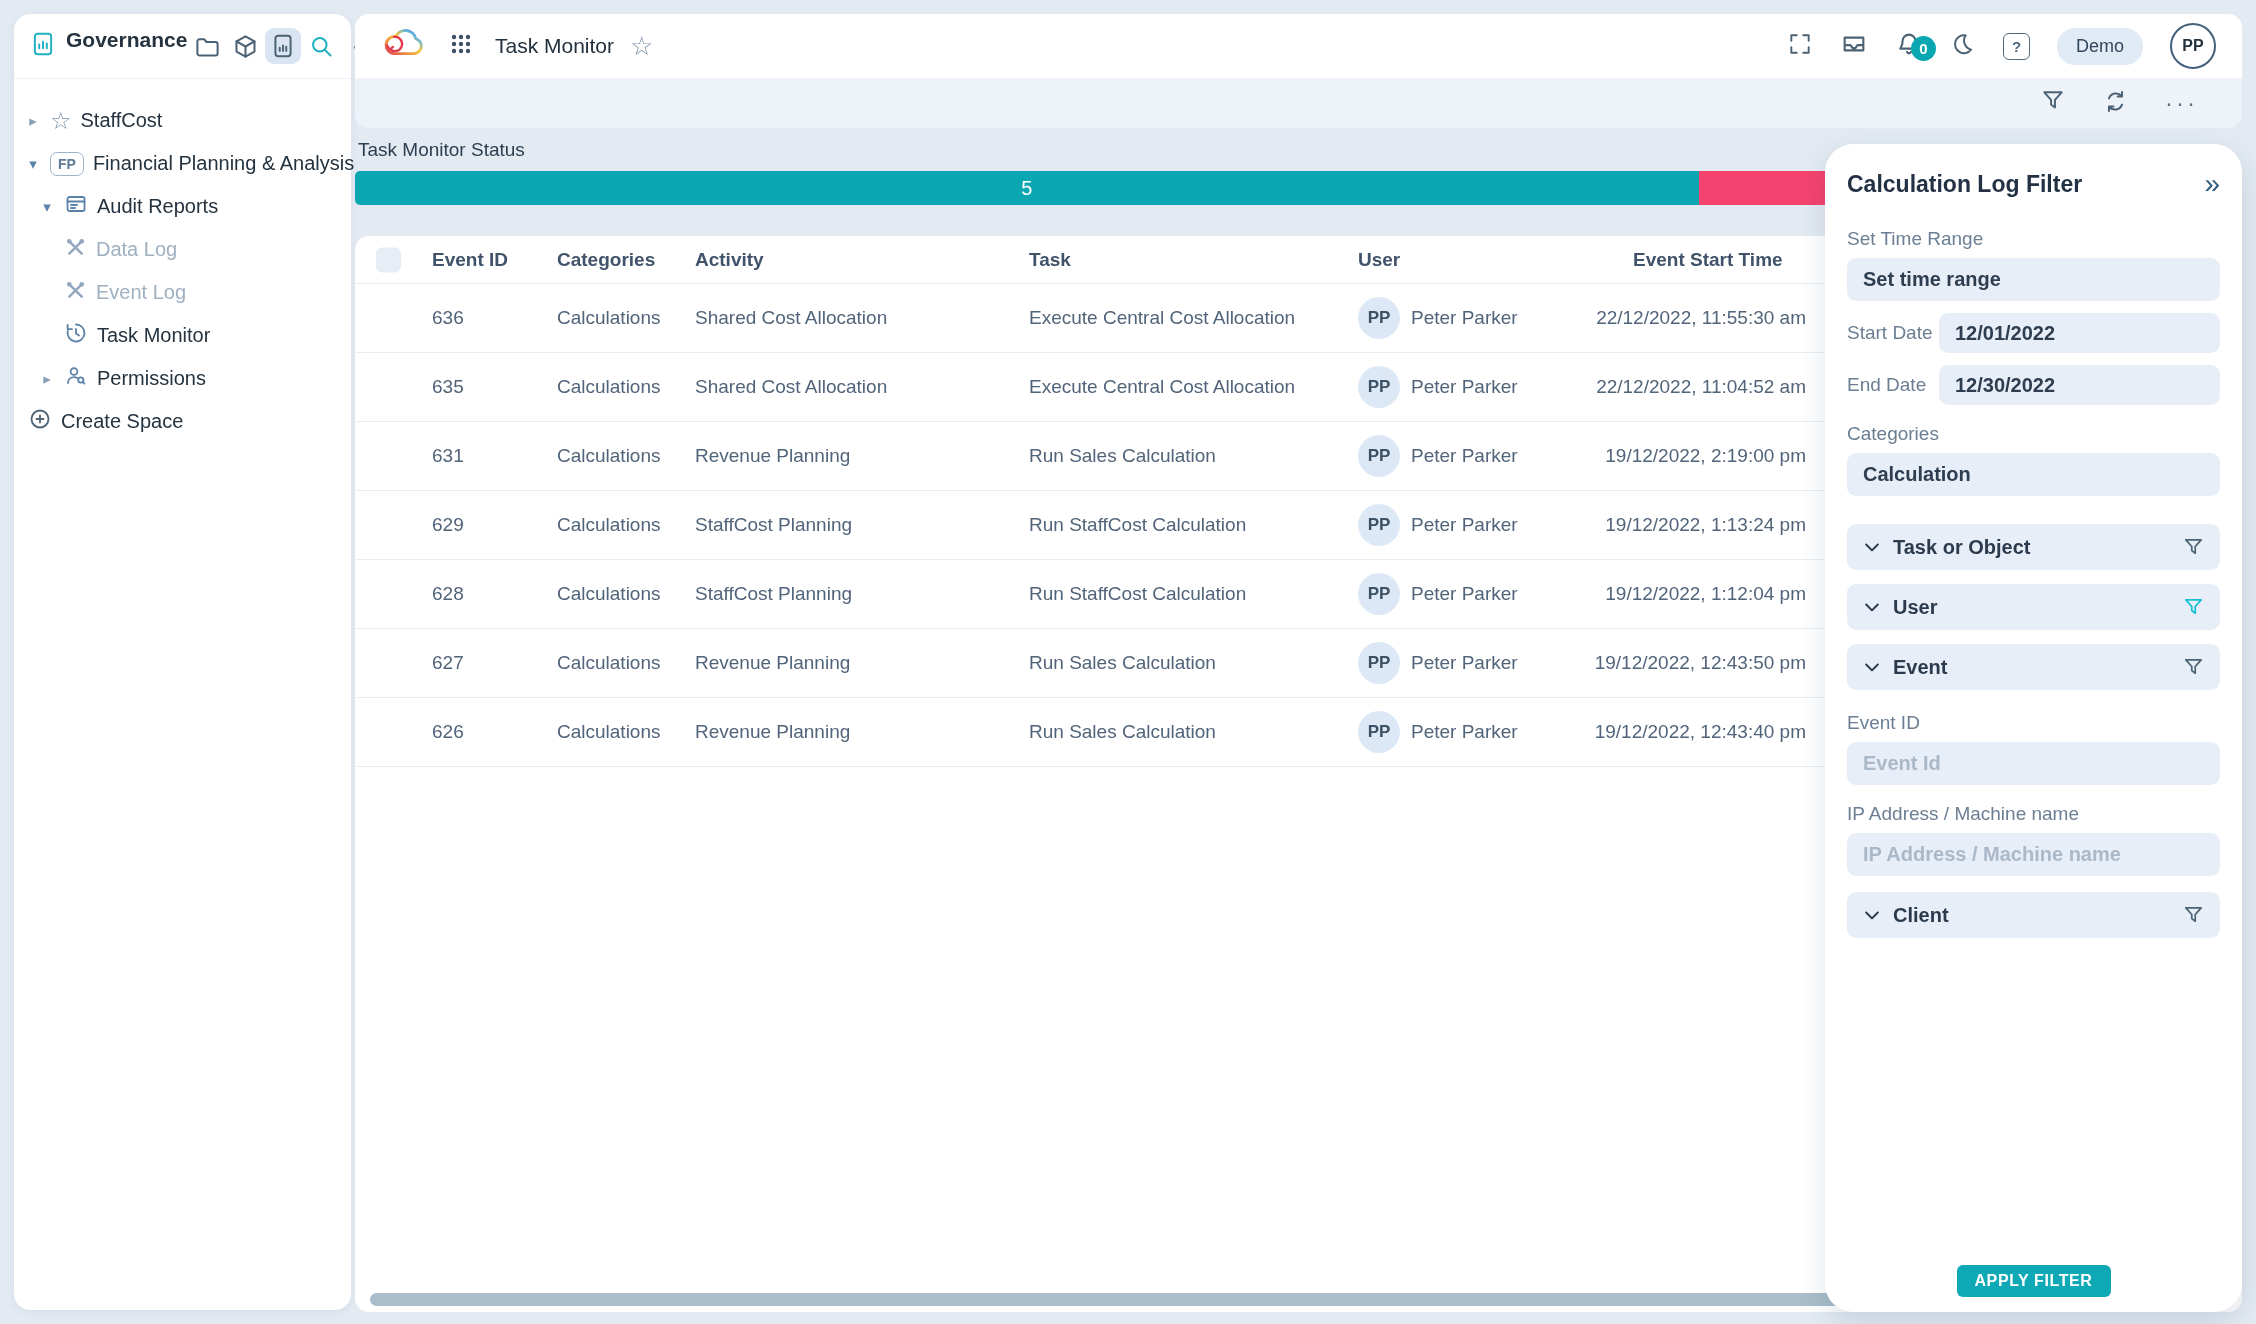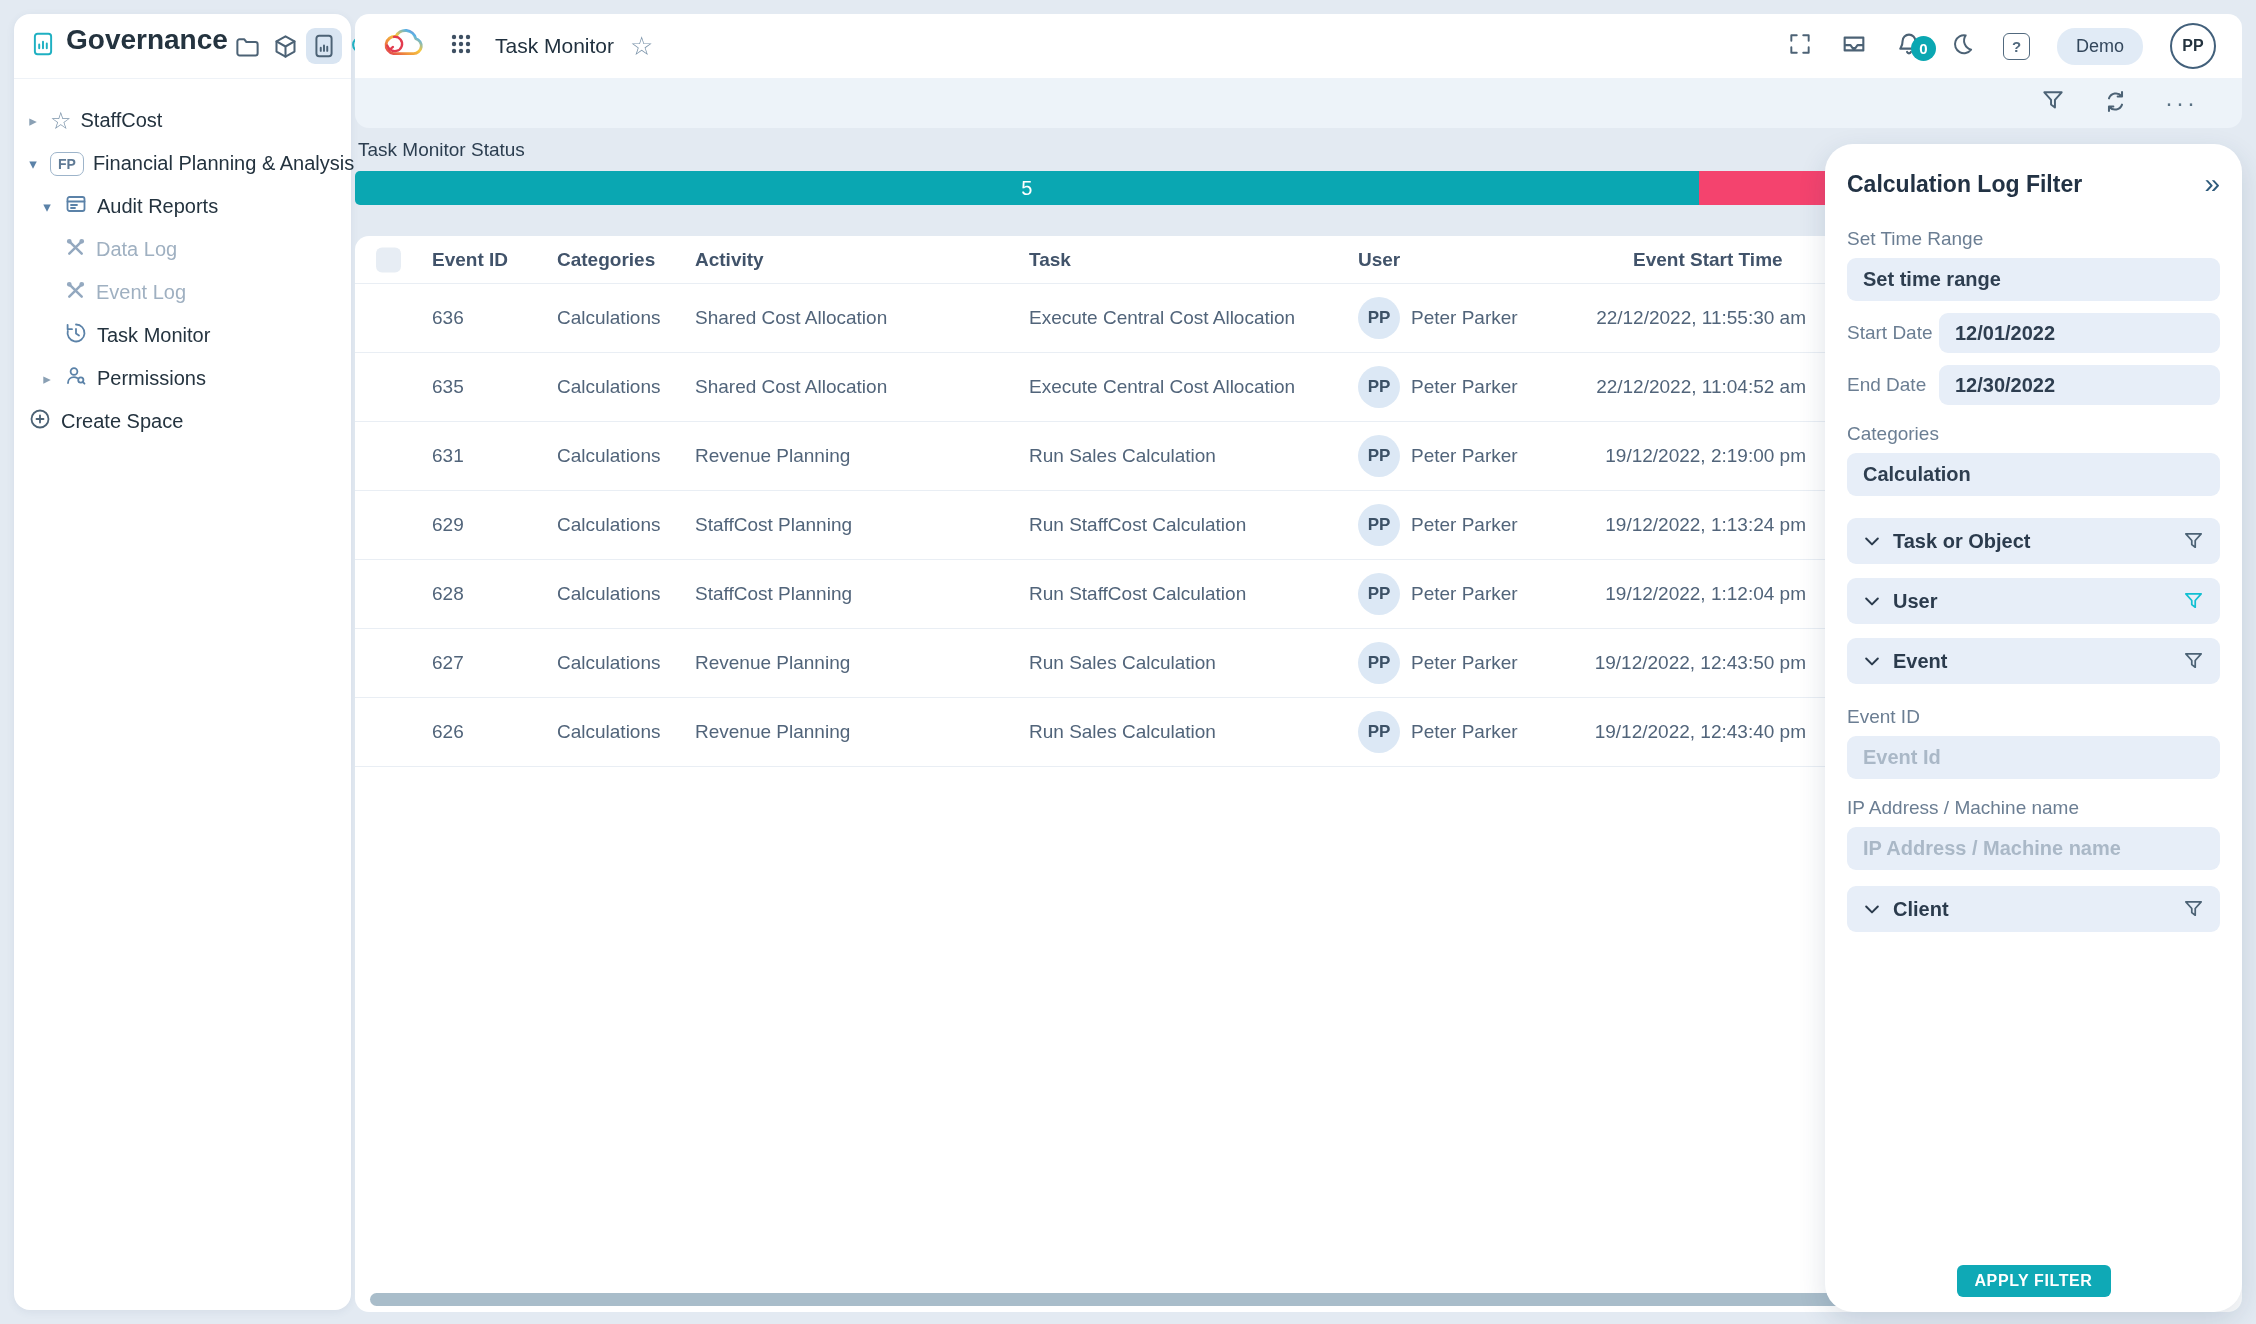--- a/index.html
+++ b/index.html
@@ -1,21 +1,21 @@
 <!DOCTYPE html>
 <html><head>
 <meta charset="utf-8">
 <style>
   html,body{margin:0;padding:0;}
   .page{position:relative;width:2256px;height:1324px;background:#e3eaf2;font-family:"Liberation Sans",sans-serif;overflow:hidden;}
 
   
   .sidebar{position:absolute;left:14px;top:14px;width:337px;height:1296px;background:#fff;border-radius:16px;box-shadow:0 2px 8px rgba(50,80,110,.08);}
   .sb-header{height:64px;display:flex;align-items:center;padding:0 12px 0 16px;border-bottom:1px solid #eef2f7;}
-  .sb-title{font-size:28px;font-weight:700;color:#24333f;margin:0 auto 12px 10px;white-space:nowrap;}
+  .sb-title{font-size:21px;font-weight:700;color:#24333f;margin:0 auto 12px 10px;white-space:nowrap;}
   .sb-ic{width:36px;height:36px;display:flex;align-items:center;justify-content:center;border-radius:9px;margin-left:2px;flex:none;}
   .sb-ic.sel{background:#d9e5f2;}
   .glyph{color:#7e93a8;}
   .tree{padding-top:20px;}
   .ti{height:43px;display:flex;align-items:center;font-size:20px;color:#24333f;gap:9px;white-space:nowrap;}
   .ti .car{width:16px;font-size:15px;color:#8aa0b4;text-align:center;flex:none;}
   .ti .car.open{color:#5b82a8;}
   .ti.dim{color:#9fb0c1;}
   .fp-badge{border:1.6px solid #9db4ca;border-radius:7px;color:#5f7a95;font-size:14px;font-weight:700;padding:3px 7px;}
   .star-glyph{font-size:24px;color:#7d95ab;line-height:1;}
@@ -357,21 +357,21 @@
       <input class="p-input date-input" value="12/01/2022" style="">
     </div>
     <div class="date-row">
       <div class="date-label">End Date</div>
       <input class="p-input date-input" value="12/30/2022" style="">
     </div>
 
     <div class="p-label" style="margin-top:18px;">Categories</div>
     <input class="p-input" readonly="" value="Calculation" style="">
 
-    <div class="acc" style="margin-top:22px;">
+    <div class="acc" style="margin-top:28px;">
       <svg width="20" height="20" viewBox="0 0 24 24">
           <path class="ic" style="stroke:#2b3b4d;stroke-width:2.4" d="M5 9l7 7 7-7"></path>
         </svg>
       <span class="acc-label">Task or Object</span>
       <svg class="funnel" width="23" height="23" viewBox="0 0 24 24">
           <path class="ic" d="M4 4h16l-6.2 7v7l-3.6-2.8v-4.2L4 4z"></path>
         </svg>
     </div>
     <div class="acc" style="margin-top:14px;">
       <svg width="20" height="20" viewBox="0 0 24 24">

